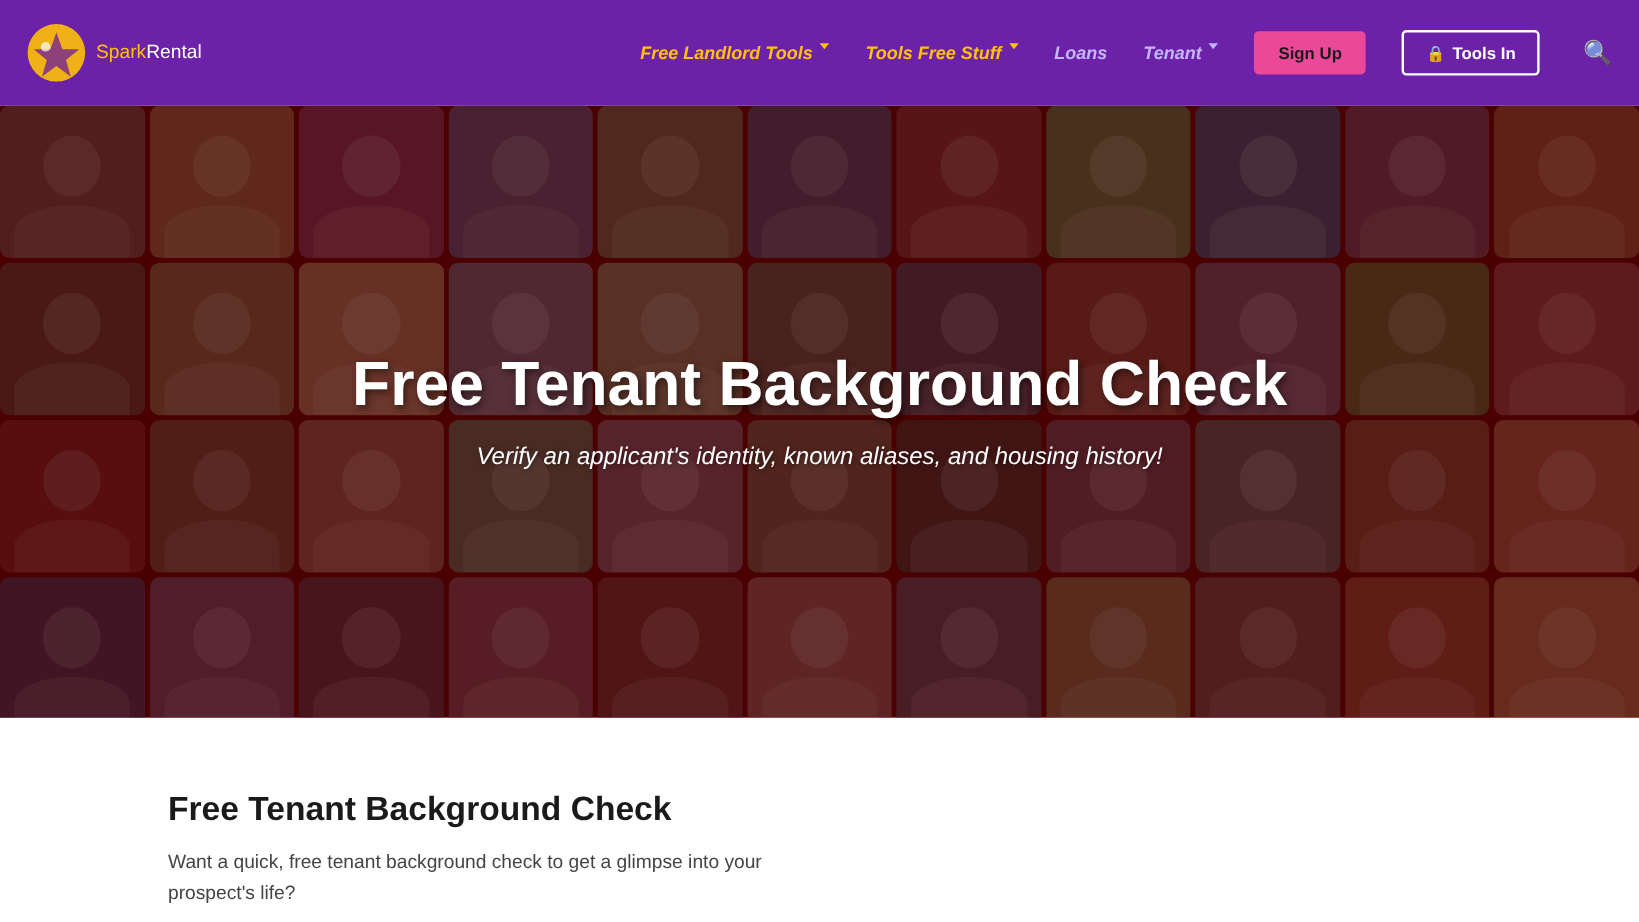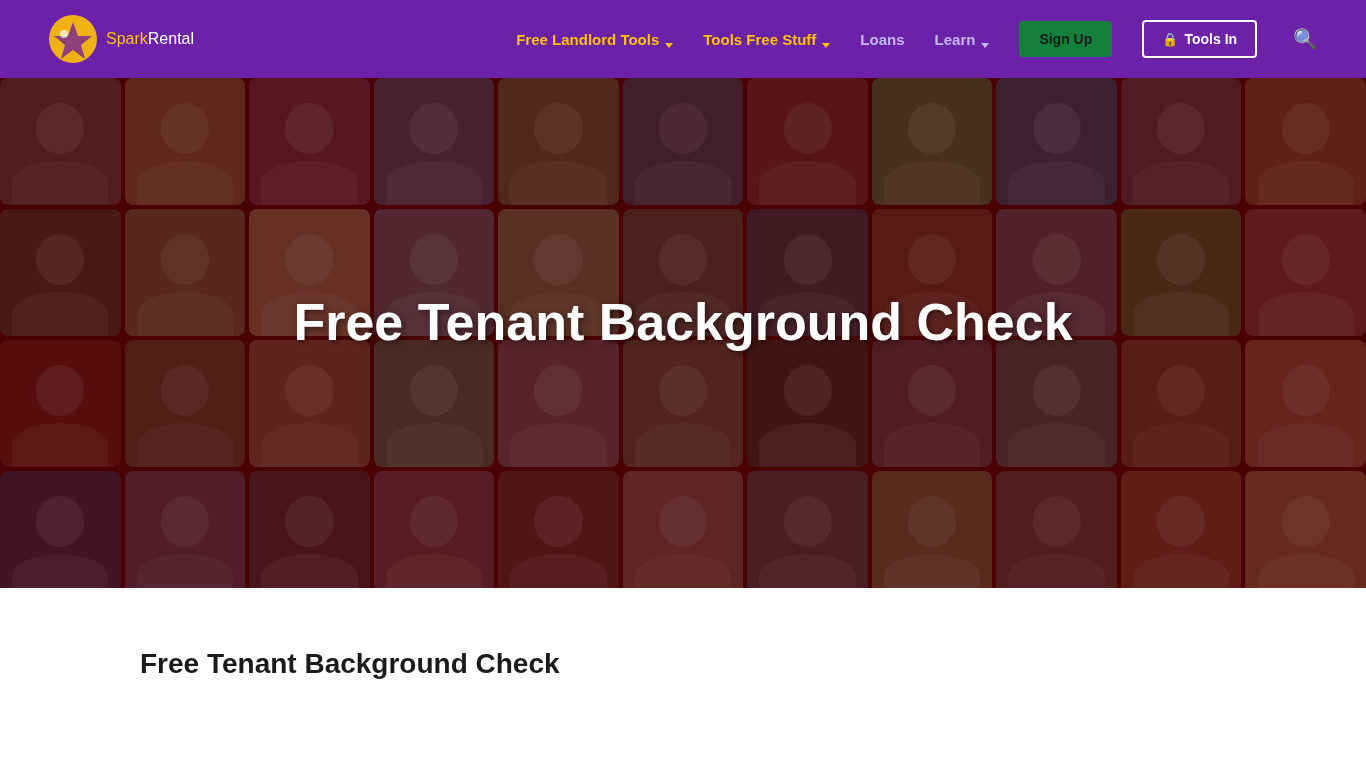--- a/index.html
+++ b/index.html
@@ -1,24 +1,24 @@
 <!DOCTYPE html>
 <html><head>
   <meta charset="utf-8">
   <style>
     * { margin: 0; padding: 0; box-sizing: border-box; }
     body { font-family: 'Segoe UI', Arial, sans-serif; width: 1366px; overflow-x: hidden; }
 
     
     header {
       background-color: #6B21A8;
-      height: 78px;
+      height: 88px;
       display: flex;
       align-items: center;
-      padding: 0 48px;
+      padding: 0 22px;
       position: relative;
       z-index: 10;
       gap: 40px;
     }
     .logo-area {
       display: flex;
       align-items: center;
       gap: 8px;
       text-decoration: none;
     }
@@ -34,39 +34,40 @@
       display: flex;
       align-items: center;
       gap: 30px;
     }
     .nav-item {
       color: #FFC107;
       font-size: 15px;
       font-weight: 600;
       cursor: pointer;
       display: flex;
-      align-items: flex-end;
+      align-items: flex-start;
       gap: 4px;
       text-decoration: none;
+      font-style: italic;
     }
     .nav-item-white {
       color: #c4b5fd;
     }
     .chevron-down {
       display: inline-block;
       width: 0;
       height: 0;
       border-left: 4px solid transparent;
       border-right: 4px solid transparent;
       border-top: 5px solid currentColor;
       margin-left: 2px;
       vertical-align: middle;
     }
     .btn-signup {
-      background-color: #15803d;
+      background-color: #ec4899;
       color: #1a1a1a;
       font-size: 14px;
       font-weight: 700;
       padding: 10px 20px;
       border: none;
       border-radius: 4px;
       cursor: pointer;
     }
     .btn-signin {
       background-color: transparent;
@@ -212,21 +213,21 @@
       <span class="chevron-down"></span>
     </a>
     <a class="nav-item" href="#">
       <span>Tools Free Stuff</span>
       <span class="chevron-down"></span>
     </a>
     <a class="nav-item nav-item-white" href="#">
       <span>Loans</span>
     </a>
     <a class="nav-item nav-item-white" href="#">
-      <span>Learn</span>
+      <span>Tenant</span>
       <span class="chevron-down"></span>
     </a>
     <button class="btn-signup">Sign Up</button>
     <button class="btn-signin">
       <span class="lock-icon">🔒</span>
       <span>Tools In</span>
     </button>
     <button class="search-btn">
       <span>🔍</span>
     </button>
@@ -282,18 +283,23 @@
     <div class="photo-cell" style="background-color:#7a6040;"></div>
     <div class="photo-cell" style="background-color:#6a4040;"></div>
     <div class="photo-cell" style="background-color:#8a4030;"></div>
     <div class="photo-cell" style="background-color:#9a6040;"></div>
   </div>
 
   <div class="hero-overlay"></div>
 
   <div class="hero-content">
     <h1 class="hero-title">Free Tenant Background Check</h1>
+    <p class="hero-subtitle">Verify an applicant's identity, known aliases, and housing history!</p>
   </div>
 </section>
 
 <section class="content-section">
   <h2 class="content-title">Free Tenant Background Check</h2>
+  <p class="content-text">
+    <span>Want a quick, free tenant background check to get a glimpse into your</span><br>
+    <span>prospect's life?</span>
+  </p>
 </section>
 
 </body></html>

